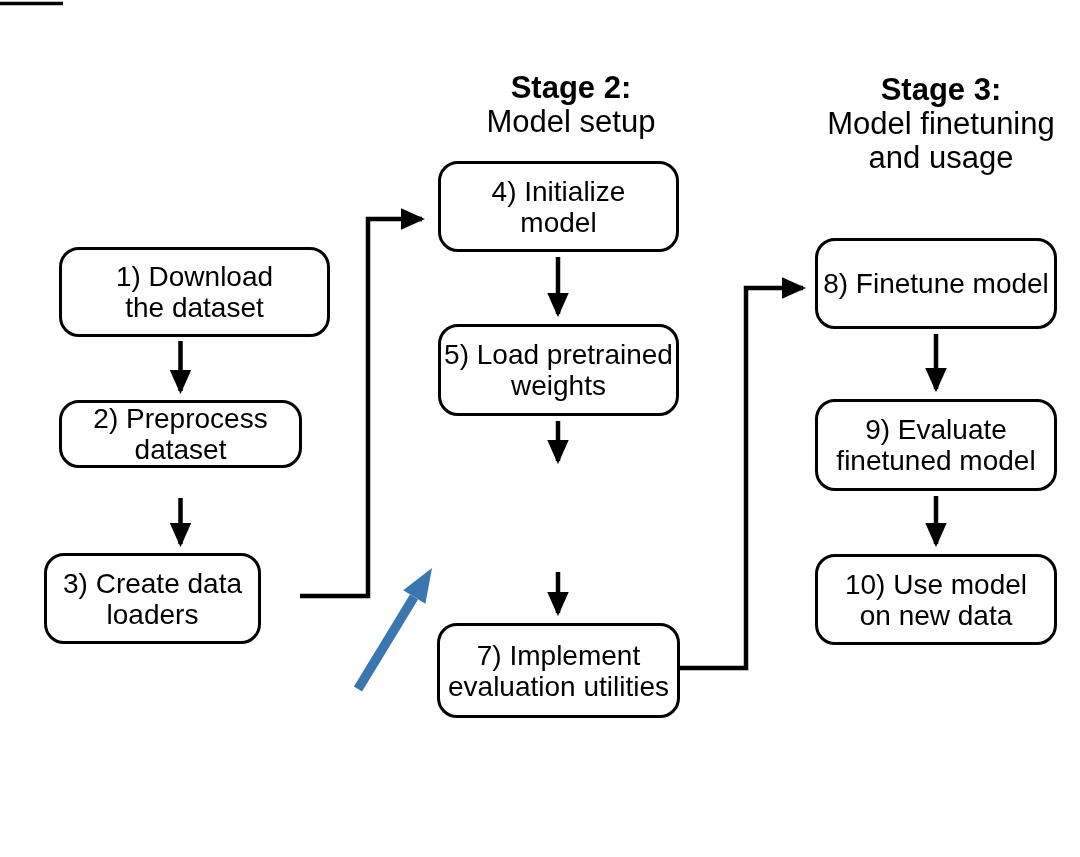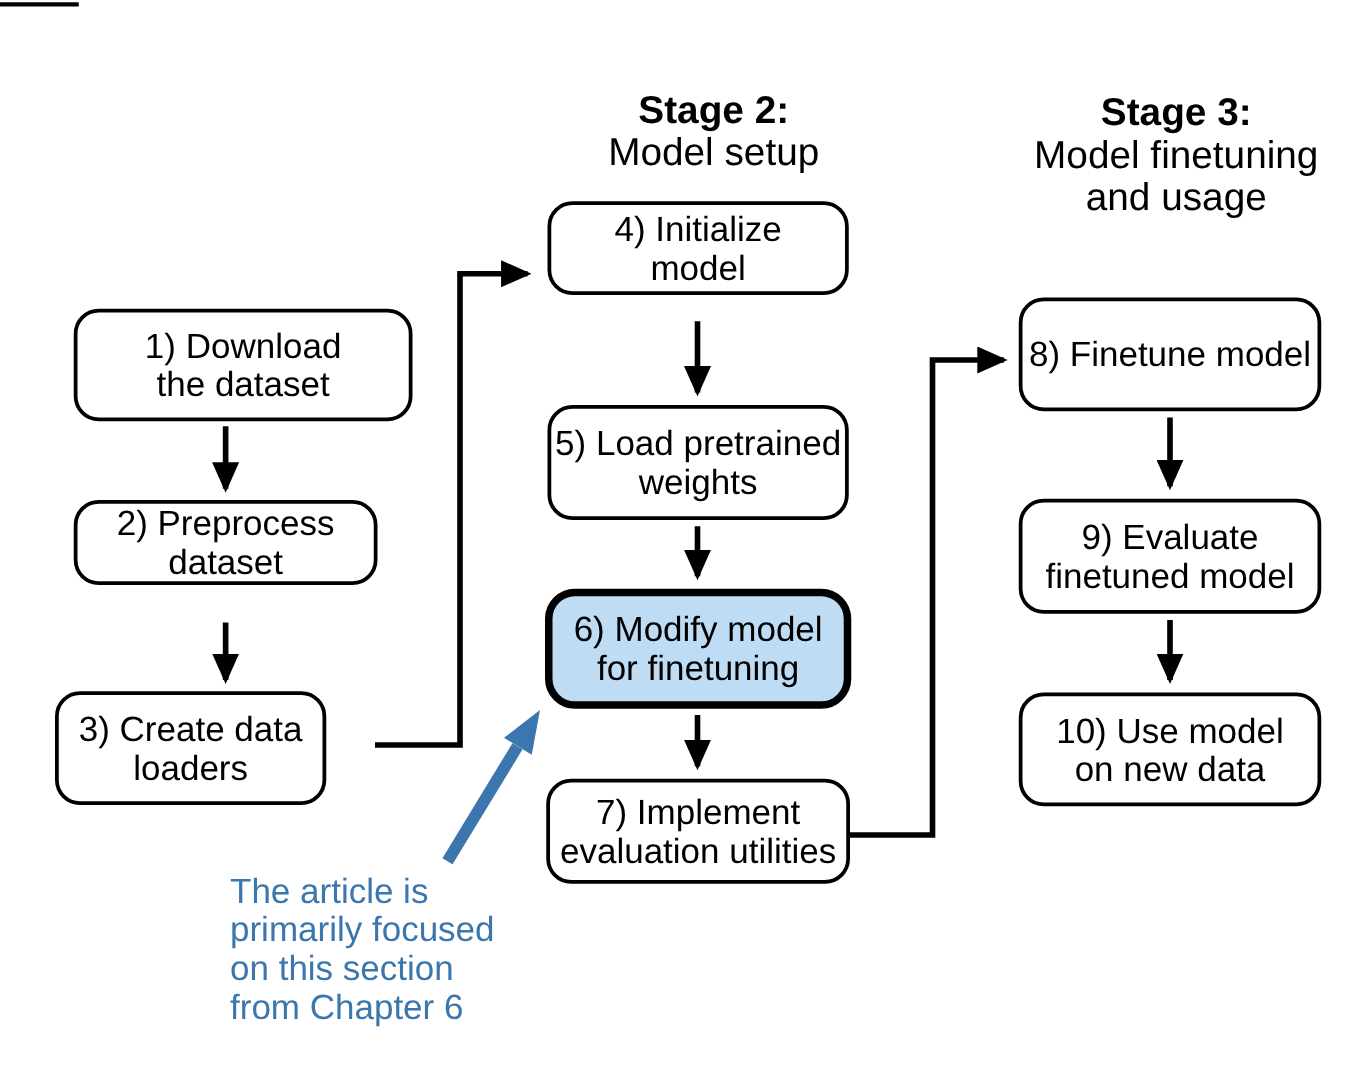--- a/index.html
+++ b/index.html
@@ -128,33 +128,27 @@
 and usage</div>
   </div>
 
   <div class="box" style="left:59px; top:247px; width:271px; height:90px">1) Download
 the dataset</div>
   <div class="box" style="left:59px; top:400px; width:243px; height:68px">2) Preprocess
 dataset</div>
   <div class="box" style="left:44px; top:553px; width:217px; height:91px">3) Create data
 loaders</div>
 
-  <div class="box" style="left:438px; top:161px; width:241px; height:75px">4) Initialize
+  <div class="box" style="left:438px; top:161px; width:241px; height:91px">4) Initialize
 model</div>
   <div class="box" style="left:438px; top:324px; width:241px; height:92px">5) Load pretrained
 weights</div>
-  <div class="box highlight" style="left:436px; top:471px; width:245px; height:96px">6) Modify model
-for finetuning</div>
-  <div class="box" style="left:437px; top:623px; width:243px; height:84px">7) Implement
+  <div class="box" style="left:437px; top:623px; width:243px; height:95px">7) Implement
 evaluation utilities</div>
 
   <div class="box" style="left:815px; top:238px; width:242px; height:91px">8) Finetune model</div>
   <div class="box" style="left:815px; top:399px; width:242px; height:92px">9) Evaluate
 finetuned model</div>
   <div class="box" style="left:815px; top:554px; width:242px; height:91px">10) Use model
 on new data</div>
 
-  <div class="annotation" style="left:184px; top:697px">The article is
-primarily focused
-on this section
-from Chapter 6</div>
 
 </div>
 
 </body></html>

